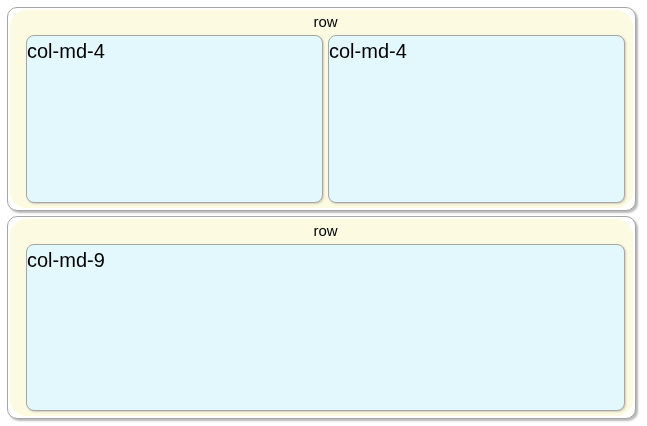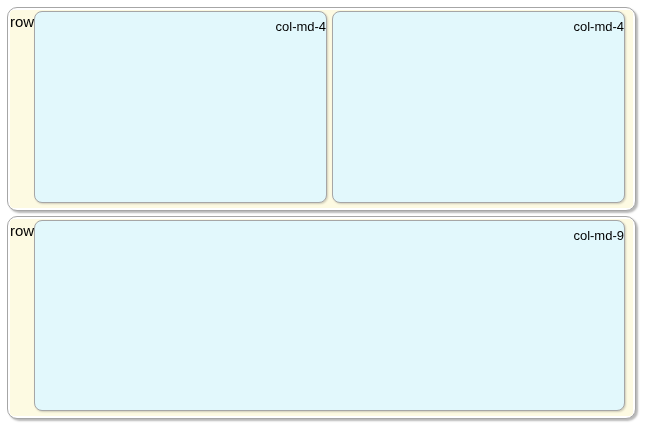--- a/index.html
+++ b/index.html
@@ -24,23 +24,24 @@
     border-radius: 10px;
     padding: 2px;
     box-shadow: 2px 2px 2px rgba(0,0,0,0.28);
   }
   .row-box.first { top: 7px; height: 204px; }
   .row-box.second { top: 216px; height: 203px; }
   .row-inner {
     box-sizing: border-box;
     height: 100%;
     background: var(--row_bg, #fdfae2);
-    border-radius: 4px;
-    padding: 1px 8px 5px 0;
+    border-radius: 17px;
+    padding: 1px 8px 5px 16px;
     display: flex;
+    flex-direction: column;
   }
   .row-label {
     text-align: center;
     font-size: 15px;
     line-height: 22px;
     padding-bottom: 2px;
     color: var(--text, #000);
   }
   .cols {
     flex: 1;
@@ -48,23 +49,23 @@
     gap: 5px;
     min-height: 0;
   }
   .col-box {
     flex: 1;
     box-sizing: border-box;
     background: var(--col_bg, #e2f8fc);
     border: 1px solid var(--border, #a6a6a6);
     border-radius: 8px;
     box-shadow: 1px 1px 2px rgba(0,0,0,0.18);
-    text-align: right;
+    text-align: left;
     padding-top: 5px;
-    font-size: 13px;
+    font-size: 20px;
     line-height: 20px;
   }
 </style>
 </head>
 <body>
 
 <div class="row-box first">
   <div class="row-inner">
     <div class="row-label">row</div>
     <div class="cols">

